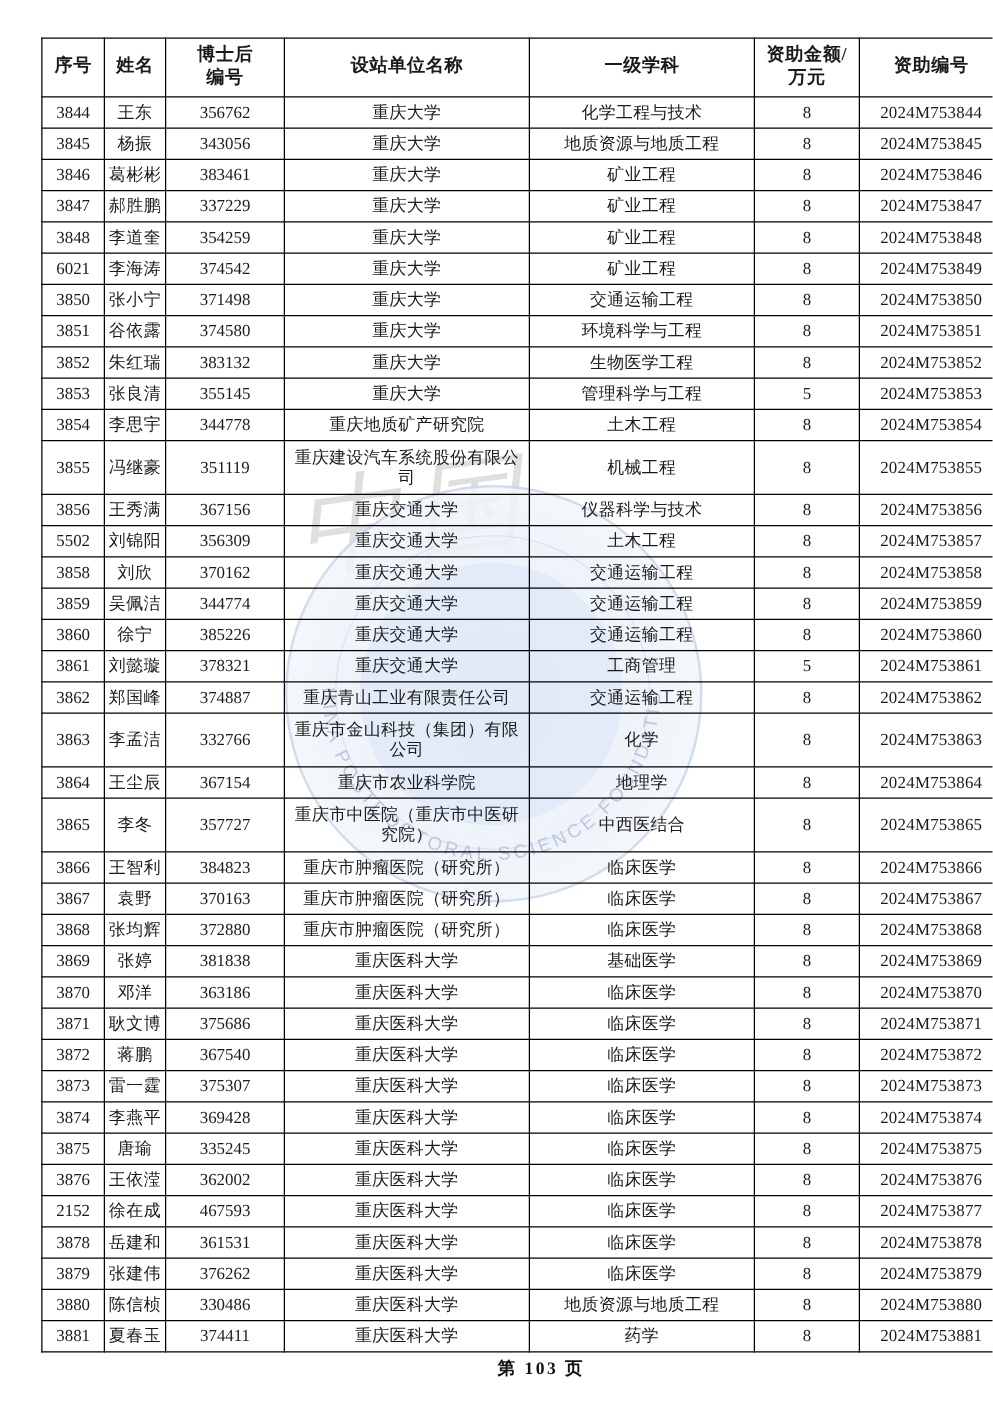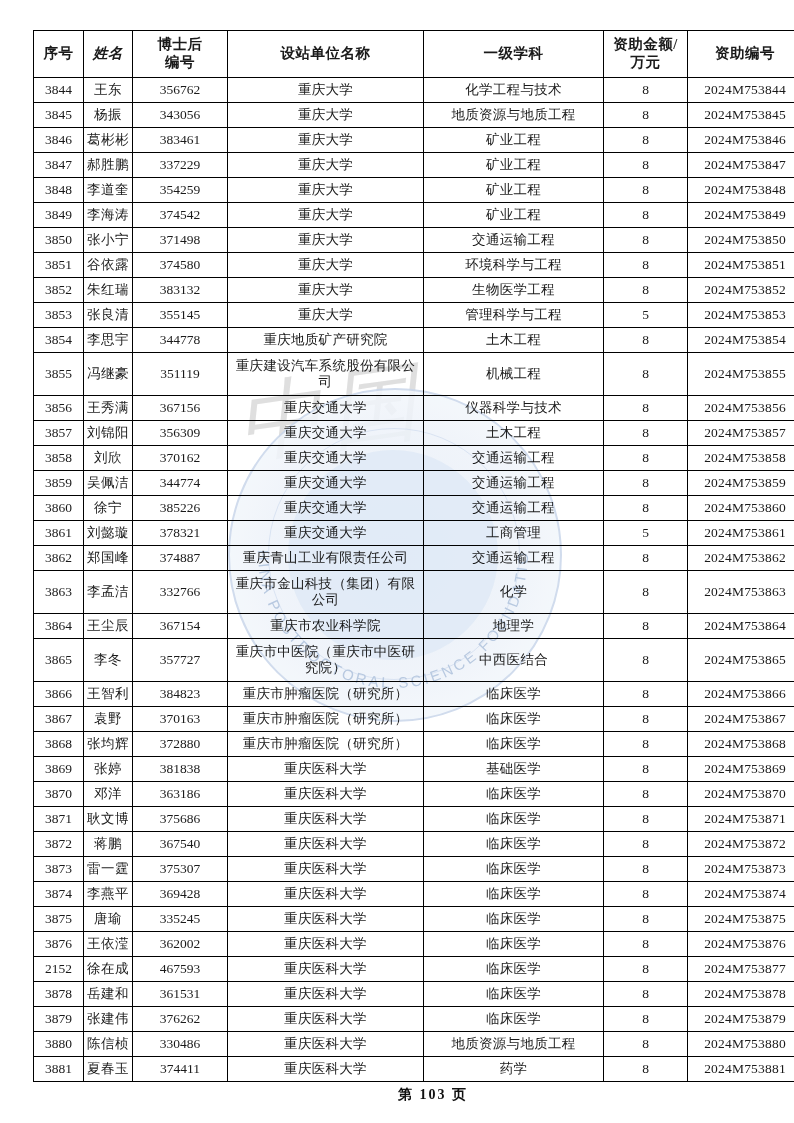--- a/index.html
+++ b/index.html
@@ -118,21 +118,21 @@
   }
   td.c-seq   { width: 45px; }
   td.c-name  { width: 44px; letter-spacing: .5px; }
   td.c-pdid  { width: 90px; font-family: "Liberation Serif", serif; }
   td.c-unit  { width: 191px; letter-spacing: .3px; }
   td.c-disc  { width: 175px; letter-spacing: .3px; }
   td.c-amt   { width: 79px; }
   td.c-code  { width: 110px; letter-spacing: .2px; }
 
   th.c-seq   { width: 45px; }
-  th.c-name  { width: 44px; font-style: italic; }
+  th.c-name  { width: 44px; }
   th.c-pdid  { width: 90px; margin-left: 14px; }
   th.c-unit  { width: 191px; }
   th.c-disc  { width: 175px; }
   th.c-amt   { width: 79px; }
   th.c-code  { width: 110px; }
 
   tr.tall td { height: 40px; }
 
   
   #page-footer {
@@ -227,21 +227,21 @@
         <tr>
           <td class="c-seq">3848</td>
           <td class="c-name">李道奎</td>
           <td class="c-pdid">354259</td>
           <td class="c-unit">重庆大学</td>
           <td class="c-disc">矿业工程</td>
           <td class="c-amt">8</td>
           <td class="c-code">2024M753848</td>
         </tr>
         <tr>
-          <td class="c-seq">3849</td>
+          <td class="c-seq">6021</td>
           <td class="c-name">李海涛</td>
           <td class="c-pdid">374542</td>
           <td class="c-unit">重庆大学</td>
           <td class="c-disc">矿业工程</td>
           <td class="c-amt">8</td>
           <td class="c-code">2024M753849</td>
         </tr>
         <tr>
           <td class="c-seq">3850</td>
           <td class="c-name">张小宁</td>
@@ -299,21 +299,21 @@
         <tr>
           <td class="c-seq">3856</td>
           <td class="c-name">王秀满</td>
           <td class="c-pdid">367156</td>
           <td class="c-unit">重庆交通大学</td>
           <td class="c-disc">仪器科学与技术</td>
           <td class="c-amt">8</td>
           <td class="c-code">2024M753856</td>
         </tr>
         <tr>
-          <td class="c-seq">3857</td>
+          <td class="c-seq">5502</td>
           <td class="c-name">刘锦阳</td>
           <td class="c-pdid">356309</td>
           <td class="c-unit">重庆交通大学</td>
           <td class="c-disc">土木工程</td>
           <td class="c-amt">8</td>
           <td class="c-code">2024M753857</td>
         </tr>
         <tr>
           <td class="c-seq">3858</td>
           <td class="c-name">刘欣</td>

